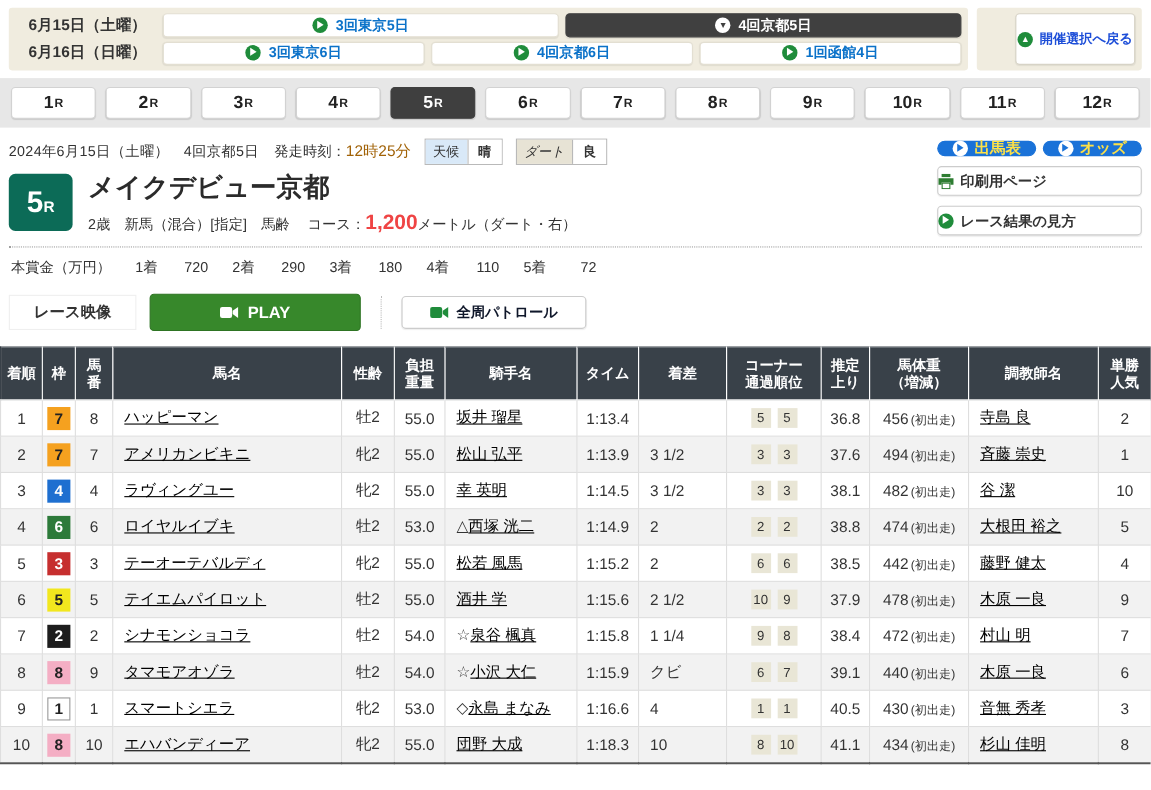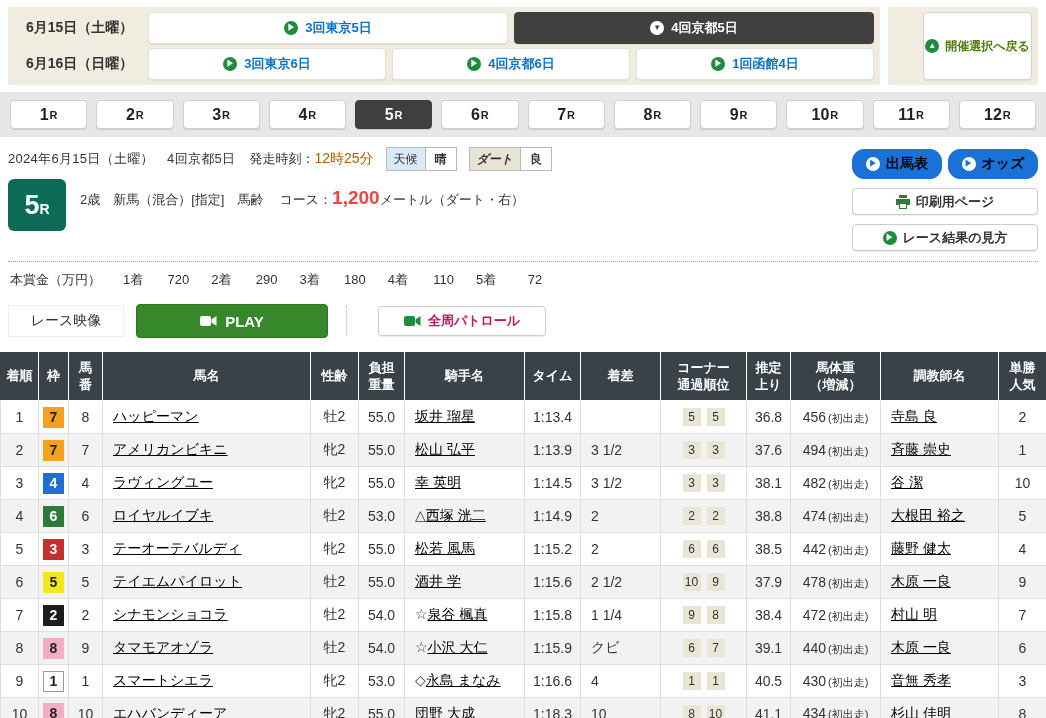--- a/index.html
+++ b/index.html
@@ -1,27 +1,27 @@
 <!DOCTYPE html>
 <html lang="ja"><head>
 <meta charset="utf-8">
 <style>
   * { box-sizing: border-box; margin: 0; padding: 0; }
   html,body { width:1046px; background:#fff; font-family:"Liberation Sans","DejaVu Sans",sans-serif; color:#333; }
 
   
-  .top-header { display:flex; gap:8px; margin:7px 8px 0 8px; height:78px; }
+  .top-header { display:flex; gap:8px; margin:7px 8px 0 8px; height:57px; }
   .beige { background:#f0ecdf; border-radius:3px; }
   .sel-left { flex:1; padding:5px 6px; display:flex; flex-direction:column; gap:4px; }
   .hrow { display:flex; gap:6px; height:32px; }
   .date-cell { width:128px; display:flex; align-items:center; padding-left:12px; font-weight:bold; font-size:14px; color:#333; }
   .meet-btn { flex:1; display:flex; align-items:center; justify-content:center; gap:7px; background:#fff; border:1px solid #e3dfd2; border-radius:4px; box-shadow:0 1px 1px rgba(0,0,0,.07); cursor:pointer; font-weight:bold; font-size:13px; color:#0b72c9; }
   .meet-btn.selected { background:#404040; border-color:#404040; color:#fff; }
   .sel-right { width:150px; padding:5px 6px; display:flex; flex-direction:column; gap:4px; }
-  .back-btn { flex:1; display:flex; align-items:center; justify-content:center; gap:6px; background:#fff; border:1px solid #d7d3c6; border-radius:4px; box-shadow:0 1px 1px rgba(0,0,0,.07); cursor:pointer; font-weight:bold; font-size:12px; color:#4d7c0f;margin-left:29px; }
+  .back-btn { flex:1; display:flex; align-items:center; justify-content:center; gap:6px; background:#fff; border:1px solid #d7d3c6; border-radius:4px; box-shadow:0 1px 1px rgba(0,0,0,.07); cursor:pointer; font-weight:bold; font-size:12px; color:#1d4ed8;margin-left:29px; }
 
   .cicon { display:inline-flex; width:14px; height:14px; border-radius:50%; align-items:center; justify-content:center; flex:none; }
   .cicon::before { font-size:8px; line-height:1; }
   .cicon.green { background:#1f8c3b; color:#fff; }
   .cicon.lite  { background:#fff; color:#404040; }
   .cicon.whiteblue { background:#fff; color:#1a72d8; }
   .ic-right::before { content:"▶"; }
   .ic-down::before  { content:"▼"; }
   .ic-up::before    { content:"▲"; }
 
@@ -34,43 +34,43 @@
   
   .race-info { margin:8px 8px 0 8px; }
   .info-top { display:flex;gap:29px; }
   .info-left { flex:1; min-width:0; }
   .meta-line { display:flex; align-items:center; font-size:13px; color:#333; margin-top:2px; }
   .meta-date { letter-spacing:.3px; }
   .start-label { margin-left:14px; }
   .start-time { font-size:14px; font-weight:normal; color:#a16207; }
   .badge { display:inline-flex; border:1px solid #b9b9b9; font-size:12px; margin-left:12px; height:24px; align-items:stretch; }
   .badge .lab { display:flex; align-items:center; padding:0 7px; background:#d9e9f8; color:#333; }
-  .badge.track .lab { background:#e7e3d5; font-style:italic;font-weight:bold; }
+  .badge.track .lab { background:#e7e3d5; font-style:italic; }
   .badge .val { display:flex; align-items:center; padding:0 9px; background:#fff; font-weight:bold; border-left:1px solid #b9b9b9; }
   .title-line { display:flex; align-items:flex-start; gap:14px; margin-top:8px; }
   .race-badge { width:58px; height:52px; background:#0c6b57; border-radius:6px; color:#fff; display:flex; align-items:center; justify-content:center; font-weight:bold; font-size:27px; flex:none; }
   .race-badge .rsuf { font-size:14px; margin-top:8px; }
   .title-text h1 { font-size:24px; font-weight:bold; color:#2b2b2b; line-height:1.1; }
   .conditions { font-size:13px; color:#333; margin-top:8px; display:flex; align-items:baseline; }
   .course-label { margin-left:16px; }
   .course-value { font-size:19px; font-weight:bold; color:#ef4444; }
   .info-right { width:186px; flex:none; display:flex; flex-direction:column; gap:9px; padding-top:4px; }
   .btn-row { display:flex; gap:6px; }
-  .blue-btn { flex:1; height:30px; background:#1a72d8; border:1px solid #1a72d8; border-radius:12px; color:#000000; font-weight:bold; font-size:14px; cursor:pointer; display:flex; align-items:center; justify-content:center; gap:6px; }
-  .white-btn { height:27px; background:#fff; border:1px solid #ccc; border-radius:4px; color:#333; font-weight:bold; font-size:13px; cursor:pointer; display:flex; align-items:center; justify-content:center; gap:6px; box-shadow:0 1px 1px rgba(0,0,0,.07); }
+  .blue-btn { flex:1; height:14px; background:#1a72d8; border:1px solid #1a72d8; border-radius:12px; color:#fde047; font-weight:bold; font-size:14px; cursor:pointer; display:flex; align-items:center; justify-content:center; gap:6px; }
+  .white-btn { height:27px; background:#fff; border:1px solid #ccc; border-radius:4px; color:#333; font-weight:bold; font-size:13px; cursor:pointer; display:flex; align-items:center; gap:6px; box-shadow:0 1px 1px rgba(0,0,0,.07); }
   .prize-line { margin-top:10px; border-top:1px dotted #9f9f9f; padding:9px 2px 4px 2px; display:flex; align-items:baseline; font-size:13px; color:#333; }
   .prize-place { margin-left:22px; }
   .prize-amt { display:inline-block; min-width:46px; text-align:right; }
 
   
   .video-row { margin:10px 8px 0 8px; display:flex; align-items:center; gap:12px; height:36px; }
-  .video-label { width:116px; height:32px; background:#fff; border:1px solid #efefef; display:flex; align-items:center; justify-content:center; font-weight:normal; font-size:14px; color:#333; }
+  .video-label { width:116px; height:32px; background:#fff; border:1px solid #efefef; display:flex; align-items:center; justify-content:center; font-weight:bold; font-size:14px; color:#333; }
   .play-btn { width:192px; height:34px; background:#37882b; border:1px solid #2e7423; border-radius:4px; color:#fff; font-weight:bold; font-size:15px; cursor:pointer; display:flex; align-items:center; justify-content:center; gap:8px; }
   .vdivider { border-left:1px dotted #bbb; height:30px; margin:0 6px; }
-  .patrol-btn { width:168px; height:30px; background:#fff; border:1px solid #ccc; border-radius:4px; color:#be185d; font-weight:bold; font-size:13px; cursor:pointer; display:flex; align-items:center; justify-content:center; gap:7px; box-shadow:0 1px 1px rgba(0,0,0,.07);margin-left:13px; }
+  .patrol-btn { width:168px; height:30px; background:#fff; border:1px solid #ccc; border-radius:4px; color:#0f172a; font-weight:bold; font-size:13px; cursor:pointer; display:flex; align-items:center; justify-content:center; gap:7px; box-shadow:0 1px 1px rgba(0,0,0,.07); }
   .cam { flex:none; }
 
   
   table.results { width:1046px; border-collapse:collapse; table-layout:fixed; margin-top:13px; border-bottom:2px solid #555; }
   .results thead th { background:#394149; color:#fff; font-size:13px; font-weight:bold; height:48px; border:1px solid #fff; border-top:1px solid #394149; white-space:pre-line; line-height:1.25; vertical-align:middle; text-align:center; }
   .results thead th:first-child { border-left:1px solid #394149; }
   .results thead th:last-child { border-right:1px solid #394149; }
   .results tbody td { border:1px solid #dedede; font-size:14px; color:#333; height:33px; vertical-align:middle; padding:0 4px; background:#fff; }
   .results tbody tr.alt td { background:#f2f2f2; }
   .results td.c { text-align:center; }
@@ -195,20 +195,21 @@
           <span class="lab">ダート</span>
           <span class="val">良</span>
         </span>
       </div>
       <div class="title-line">
         <div class="race-badge">
           <span>5</span>
           <span class="rsuf">R</span>
         </div>
         <div class="title-text">
+          <h1>メイクデビュー京都</h1>
           <div class="conditions">
             <span>2歳　新馬（混合）[指定]　馬齢</span>
             <span class="course-label">コース：</span>
             <span class="course-value">1,200</span>
             <span>メートル（ダート・右）</span>
           </div>
         </div>
       </div>
     </div>
     <div class="info-right">

